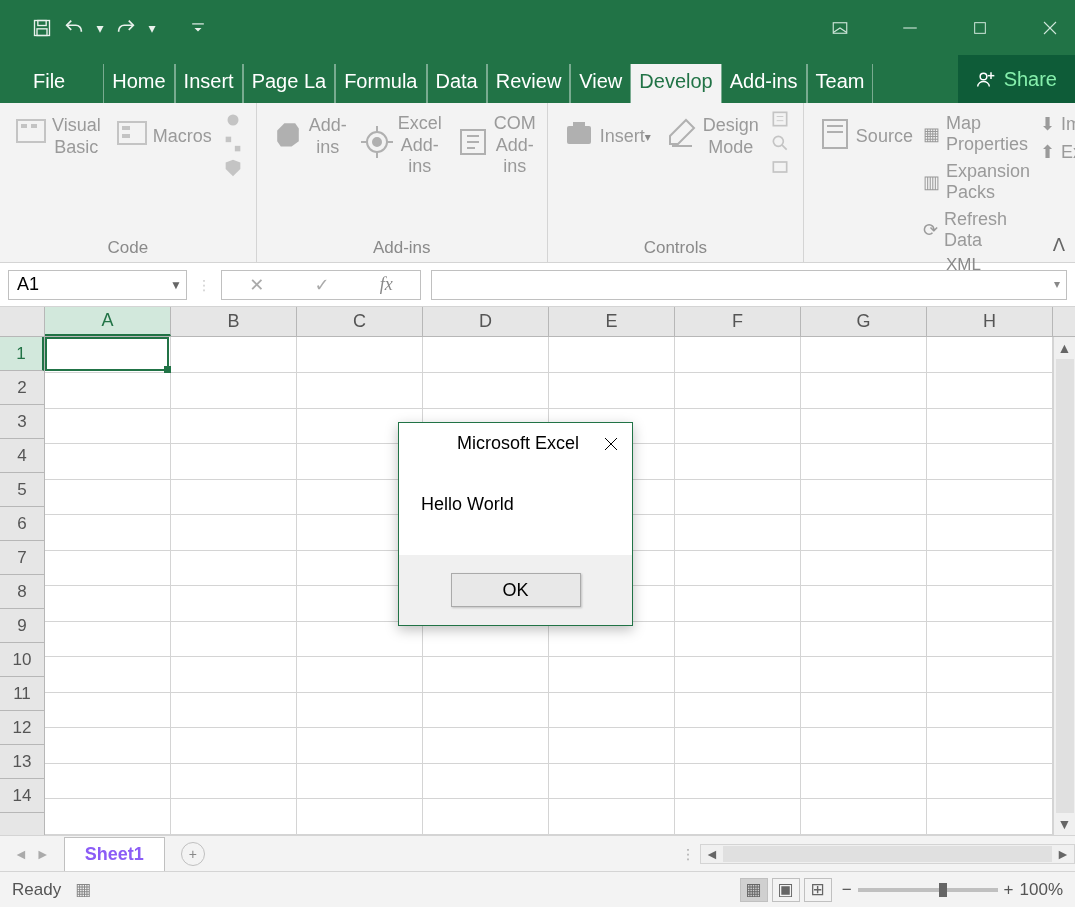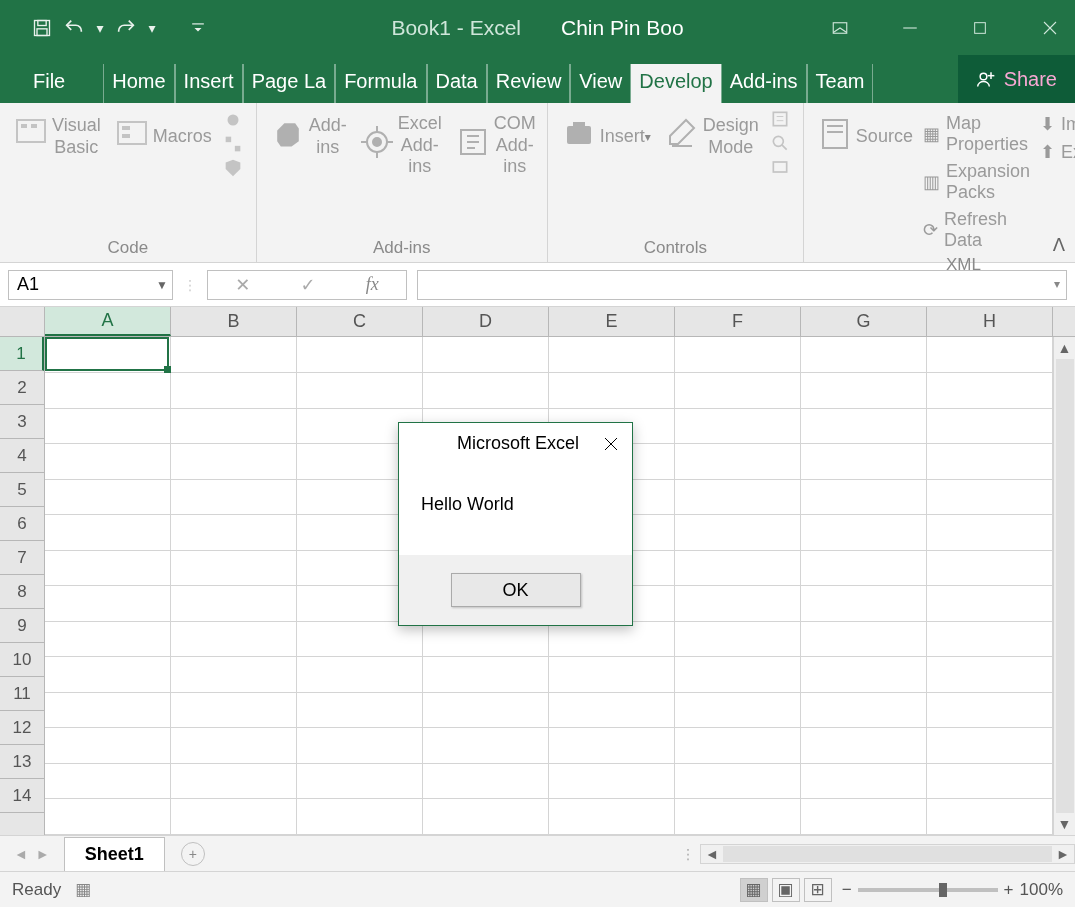--- a/index.html
+++ b/index.html
@@ -16,38 +16,38 @@
   .win-btn { width: 30px; height: 30px; display: inline-flex; align-items: center; justify-content: center; color: #cfe6da; }
   
   
   .tabs-row { background: #217346; height: 48px; display: flex; align-items: flex-end; padding: 0 0 0 25px; }
   .tab { color: #fff; font-size: 20px; padding: 6px 8px 10px 8px; border-left: 1px solid rgba(255,255,255,0.4); border-right: 1px solid rgba(255,255,255,0.4); cursor: pointer; white-space: nowrap; }
   .tab:first-child { border-left: none; }
   .tab:last-of-type { border-right: none; }
   .tab.file { border: none; margin-right: 30px; }
   .tab.active { background: #f3f3f3; color: #217346; border: none; }
   .tellme { display: flex; align-items: center; gap: 6px; color: #cfe6da; font-size: 20px; margin-left: 12px; padding-bottom: 10px; }
-  .share { margin-left: auto; background: #0e5c38; color: #f9a8d4; font-size: 20px; padding: 10px 18px; display: flex; align-items: center; gap: 8px; align-self: stretch; }
+  .share { margin-left: auto; background: #0e5c38; color: #86efac; font-size: 20px; padding: 10px 18px; display: flex; align-items: center; gap: 8px; align-self: stretch; }
   
   
   .ribbon { background: #f3f3f3; border-bottom: 1px solid #d4d4d4; height: 160px; display: flex; position: relative; }
   .rgroup { border-right: 1px solid #d4d4d4; display: flex; flex-direction: column; align-items: center; padding: 6px 10px 0 10px; }
   .rgroup-body { flex: 1; display: flex; align-items: flex-start; gap: 10px; }
   .rgroup-label { font-size: 17px; color: #8a8a8a; padding: 4px 0; }
   .rbtn { display: flex; flex-direction: row; align-items: center; color: #9a9a9a; font-size: 18px; text-align: center; line-height: 1.2; padding-top: 4px; }
   .rbtn .icon-box { width: 42px; height: 42px; margin-bottom: 6px; display:flex; align-items:center; justify-content:center; }
   .vsm { display: flex; flex-direction: column; gap: 2px; align-items: center; }
   .vsm div { width: 24px; height: 22px; }
   .xml-col { display: flex; flex-direction: column; gap: 6px; color:#9a9a9a; font-size:18px; padding-top:4px; }
   .xml-item { display: flex; align-items: center; gap: 6px; }
   .collapse-chevron { position: absolute; right: 10px; bottom: 6px; color: #666; font-size: 18px; }
   
   
   .formula-bar { height: 44px; display: flex; align-items: center; border-bottom: 1px solid #d4d4d4; background: #fff; padding: 6px 8px; gap: 10px; }
-  .name-box { width: 165px; height: 30px; border: 1px solid #c0c0c0; display: flex; align-items: center; padding: 0 8px; font-size: 18px; position: relative; }
+  .name-box { width: 179px; height: 30px; border: 1px solid #c0c0c0; display: flex; align-items: center; padding: 0 8px; font-size: 18px; position: relative; }
   .name-box .dd { position: absolute; right: 4px; color: #666; font-size: 12px; }
   .fb-mid { display: flex; align-items: center; gap: 20px; height:30px; border:1px solid #c0c0c0; padding:0 12px; color:#aaa; font-size:18px; width:200px; justify-content:space-around;}
   .fx-label { font-style: italic; color:#888;font-family:Liberation Serif, serif; }
   .formula-input { flex: 1; height: 30px; border: 1px solid #c0c0c0; position:relative; }
   .formula-input .dd { position:absolute; right:6px; top:6px; color:#888; font-size:12px;}
   
   
   .grid-area { display: flex; height: 498px; position: relative; }
   .col-headers { height: 30px; display: flex; background: #e6e6e6; border-bottom: 1px solid #b7b7b7;}
   .ch-corner { width: 45px; border-right: 1px solid #b7b7b7; }
@@ -69,21 +69,21 @@
   .msgbox { position:absolute; left:398px; top:422px; width:235px; background:#fff; border:1px solid #217346; box-shadow:0 4px 12px rgba(0,0,0,0.25); z-index:100;}
   .msgbox-title { display:flex; justify-content:space-between; align-items:center; padding:10px 14px; font-size:18px;margin-left:44px;}
   .msgbox-body { padding:30px 22px 40px 22px; font-size:18px;}
   .msgbox-footer { background:#f0f0f0; padding:18px; display:flex; justify-content:center;}
   .msgbox-ok { width:130px; height:34px; background:#e8e8e8; border:1px solid #aaa; box-shadow:1px 1px 2px rgba(0,0,0,0.2); font-size:18px;}
   .close-x svg{width:14px;height:14px;}
   
   
   .sheet-tabs { height:36px; background:#f3f3f3; border-top:1px solid #d4d4d4; display:flex; align-items:center;}
   .sheet-nav { display:flex; gap:8px; padding:0 14px; color:#aaa;}
-  .sheet-tab { background:#fff; border:1px solid #c0c0c0; border-bottom:none; padding:6px 20px; font-size:18px; color:#000000; font-weight:bold;}
+  .sheet-tab { background:#fff; border:1px solid #c0c0c0; border-bottom:none; padding:6px 20px; font-size:18px; color:#8b5cf6; font-weight:bold;}
   .new-sheet { width:24px; height:24px; border:1px solid #c0c0c0; border-radius:50%; margin-left:16px; display:flex; align-items:center; justify-content:center; color:#888;}
   .hscroll-area { margin-left:auto; display:flex; align-items:center; gap:0; width:400px;}
   .hscroll { flex:1; height:20px; background:#f0f0f0; border:1px solid #d4d4d4; display:flex; align-items:center;}
   .hscroll .arr { width:22px; text-align:center; color:#666;}
   .hscroll .thumb { flex:1; height:16px; background:#e0e0e0;}
   .drag-dots{color:#aaa; padding:0 6px; letter-spacing:-1px;}
   
   
   .statusbar { height:36px; background:#f3f3f3; border-top:1px solid #d4d4d4; display:flex; align-items:center; padding:0 12px; font-size:17px; color:#555;}
   .status-right { margin-left:auto; display:flex; align-items:center; gap:10px;}
@@ -121,24 +121,20 @@
           <path d="M20 9H10a6 6 0 00-6 6v1"></path>
         </svg>
     </span>
     <span class="qat-icon" style="width:12px;">▾</span>
     <span class="qat-icon" style="margin-left:20px;">
       <svg viewBox="0 0 24 24" width="14" height="14" fill="#fff">
           <rect x="2" y="4" width="20" height="2"></rect>
           <path d="M6 12l6 6 6-6z"></path>
         </svg>
     </span>
-  </div>
-  <div class="title-center">
-    <span class="app-title">Book1  -  Excel</span>
-    <span class="user-name">Chin Pin Boo</span>
   </div>
   <div class="win-controls">
     <span class="win-btn">
       <svg viewBox="0 0 24 24" width="18" height="18" fill="none" stroke="#cfe6da" stroke-width="1.5">
           <rect x="3" y="5" width="18" height="14"></rect>
           <path d="M3 18 l9 -6 l9 6"></path>
         </svg>
     </span>
     <span class="win-btn">
       <svg viewBox="0 0 24 24" width="18" height="18" stroke="#cfe6da" stroke-width="1.5">

